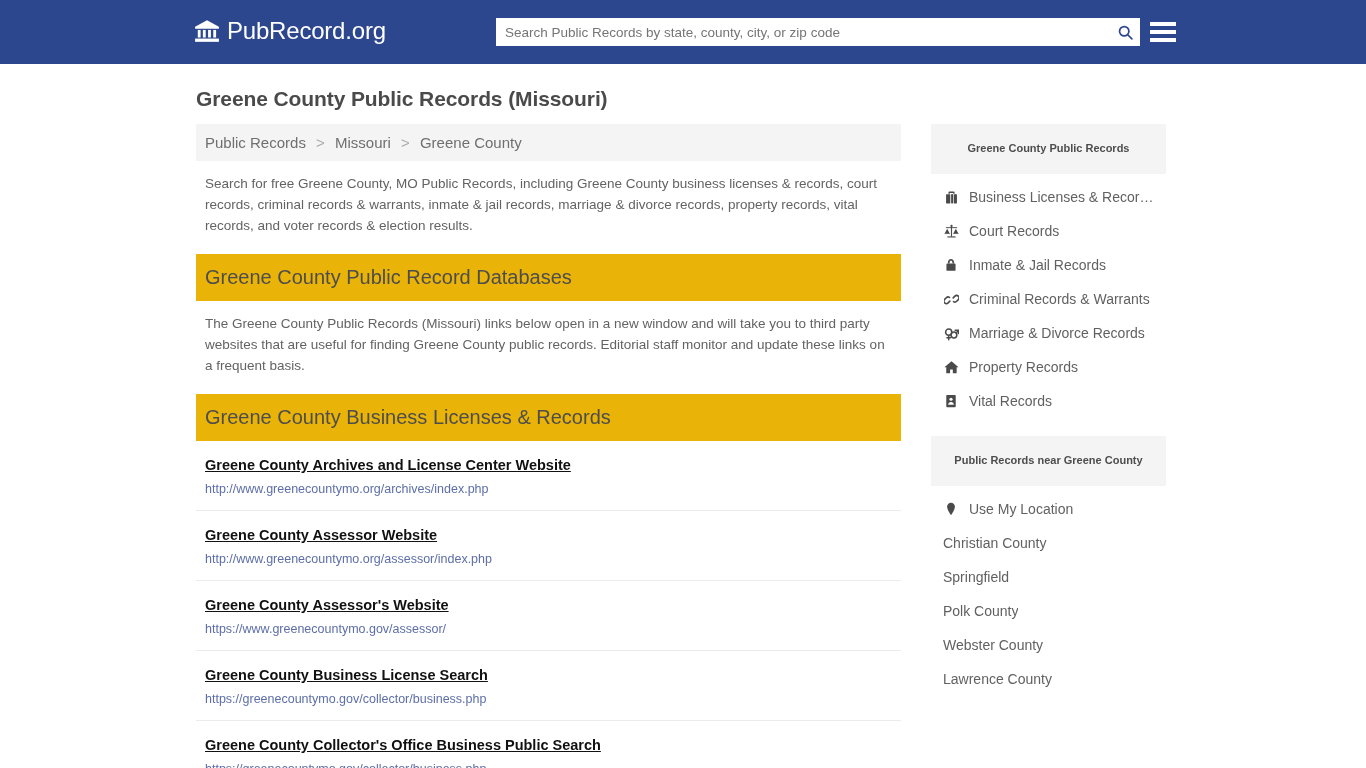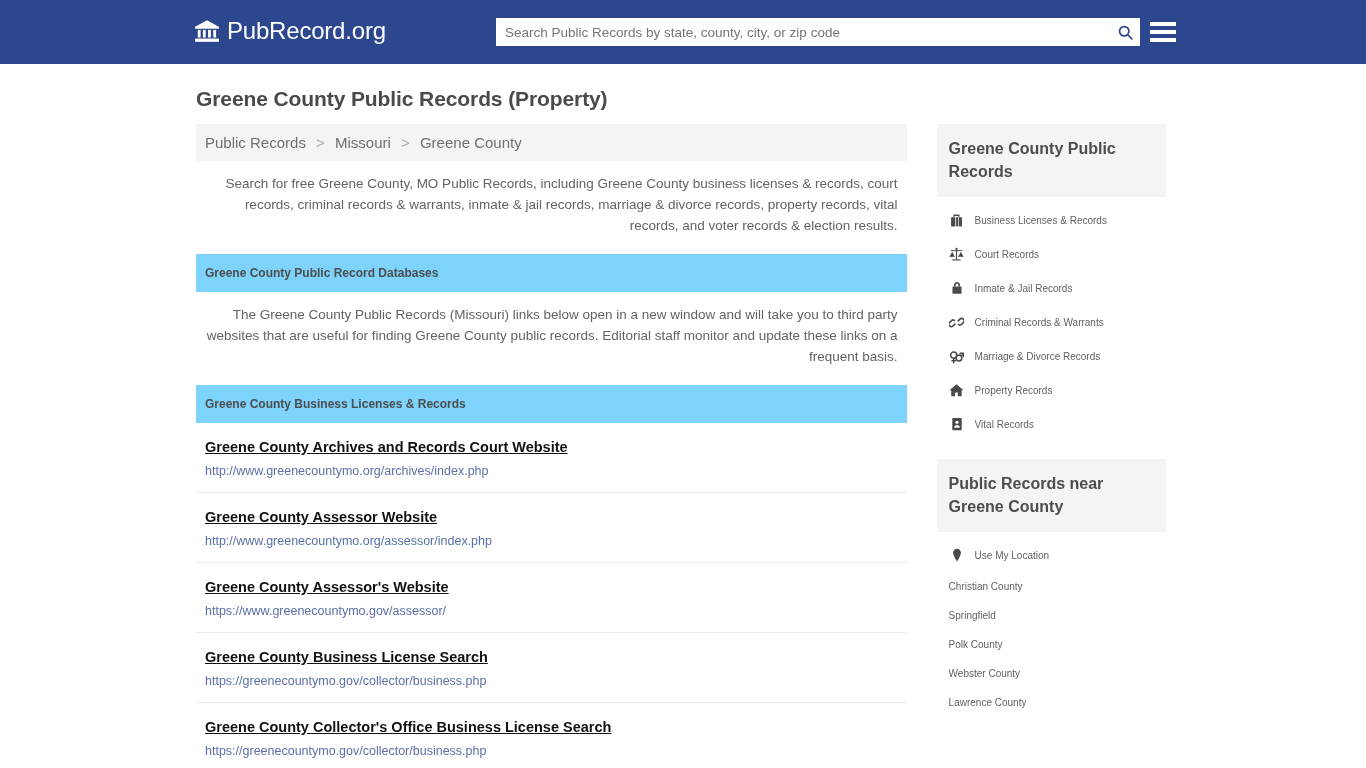--- a/index.html
+++ b/index.html
@@ -116,33 +116,32 @@
     height: 37px;
     display: flex;
     align-items: center;
   }
   .breadcrumb { font-size: 15px; color: #777; }
   .crumb { color: #6f6f6f; text-decoration: none; }
   .crumb-sep { color: #aaa; margin: 0 6px; }
   .crumb-current { color: #6f6f6f; }
 
   .section-bar {
-    background: #7dd3fc;
+    background: #eab308;
     padding: 12px 9px;
-    font-size: 12px;
-    font-weight: bold;
+    font-size: 20px;
+    font-weight: normal;
     color: #4d4d4d;
   }
   .para {
     font-size: 13.5px;
     line-height: 21px;
     color: #636363;
     padding: 12px 9px 8px 9px;
     margin: 0;
-    text-align: right;
   }
   .bar-gap { height: 10px; }
 
   
   .entry {
     padding: 15px 9px 14px 9px;
     border-bottom: 1px solid #ececec;
   }
   .entry:first-of-type { }
   .entry-title {
@@ -158,33 +157,34 @@
     font-size: 12.5px;
     color: #5d6ea8;
     text-decoration: none;
     line-height: 14px;
   }
 
   
   .side-bar-head {
     background: #f4f4f4;
     padding: 13px 12px 14px 12px;
-    font-size: 16px;
+    font-size: 11px;
     font-weight: bold;
     color: #4d4d4d;
     line-height: 23px;
+    text-align: center;
   }
   .side-list { padding: 6px 0 0 0; margin: 0; list-style: none; }
   .side-item {
     display: flex;
     align-items: center;
     gap: 10px;
     padding: 9px 12px 9px 12px;
     text-decoration: none;
-    font-size: 10px;
+    font-size: 14px;
     color: #616161;
     white-space: nowrap;
     overflow: hidden;
   }
   .side-icon {
     width: 16px;
     min-width: 16px;
     height: 16px;
     display: flex;
     align-items: center;
@@ -227,21 +227,21 @@
     </button>
   </div>
 
   <div class="hamburger">
     <span></span>
     <span></span>
     <span></span>
   </div>
 </div>
 
-<h1 class="page-title">Greene County Public Records (Property)</h1>
+<h1 class="page-title">Greene County Public Records (Missouri)</h1>
 
 <div class="layout">
 
   <div class="main-col">
 
     <div class="bar">
       <span class="breadcrumb">
         <a class="crumb" href="#">Public Records</a>
         <span class="crumb-sep">&gt;</span>
         <a class="crumb" href="#">Missouri</a>
@@ -255,37 +255,37 @@
     <div class="bar-gap"></div>
 
     <div class="section-bar">Greene County Public Record Databases</div>
     <p class="para">The Greene County Public Records (Missouri) links below open in a new window and will take you to third party websites that are useful for finding Greene County public records. Editorial staff monitor and update these links on a frequent basis.</p>
 
     <div class="bar-gap"></div>
 
     <div class="section-bar">Greene County Business Licenses &amp; Records</div>
 
     <div class="entry">
-      <a class="entry-title" href="#">Greene County Archives and Records Court Website</a>
+      <a class="entry-title" href="#">Greene County Archives and License Center Website</a>
       <a class="entry-url" href="#">http://www.greenecountymo.org/archives/index.php</a>
     </div>
     <div class="entry">
       <a class="entry-title" href="#">Greene County Assessor Website</a>
       <a class="entry-url" href="#">http://www.greenecountymo.org/assessor/index.php</a>
     </div>
     <div class="entry">
       <a class="entry-title" href="#">Greene County Assessor's Website</a>
       <a class="entry-url" href="#">https://www.greenecountymo.gov/assessor/</a>
     </div>
     <div class="entry">
       <a class="entry-title" href="#">Greene County Business License Search</a>
       <a class="entry-url" href="#">https://greenecountymo.gov/collector/business.php</a>
     </div>
     <div class="entry">
-      <a class="entry-title" href="#">Greene County Collector's Office Business License Search</a>
+      <a class="entry-title" href="#">Greene County Collector's Office Business Public Search</a>
       <a class="entry-url" href="#">https://greenecountymo.gov/collector/business.php</a>
     </div>
 
   </div>
 
   <div class="side-col">
 
     <div class="side-bar-head">Greene County Public Records</div>
 
     <div class="side-list">

